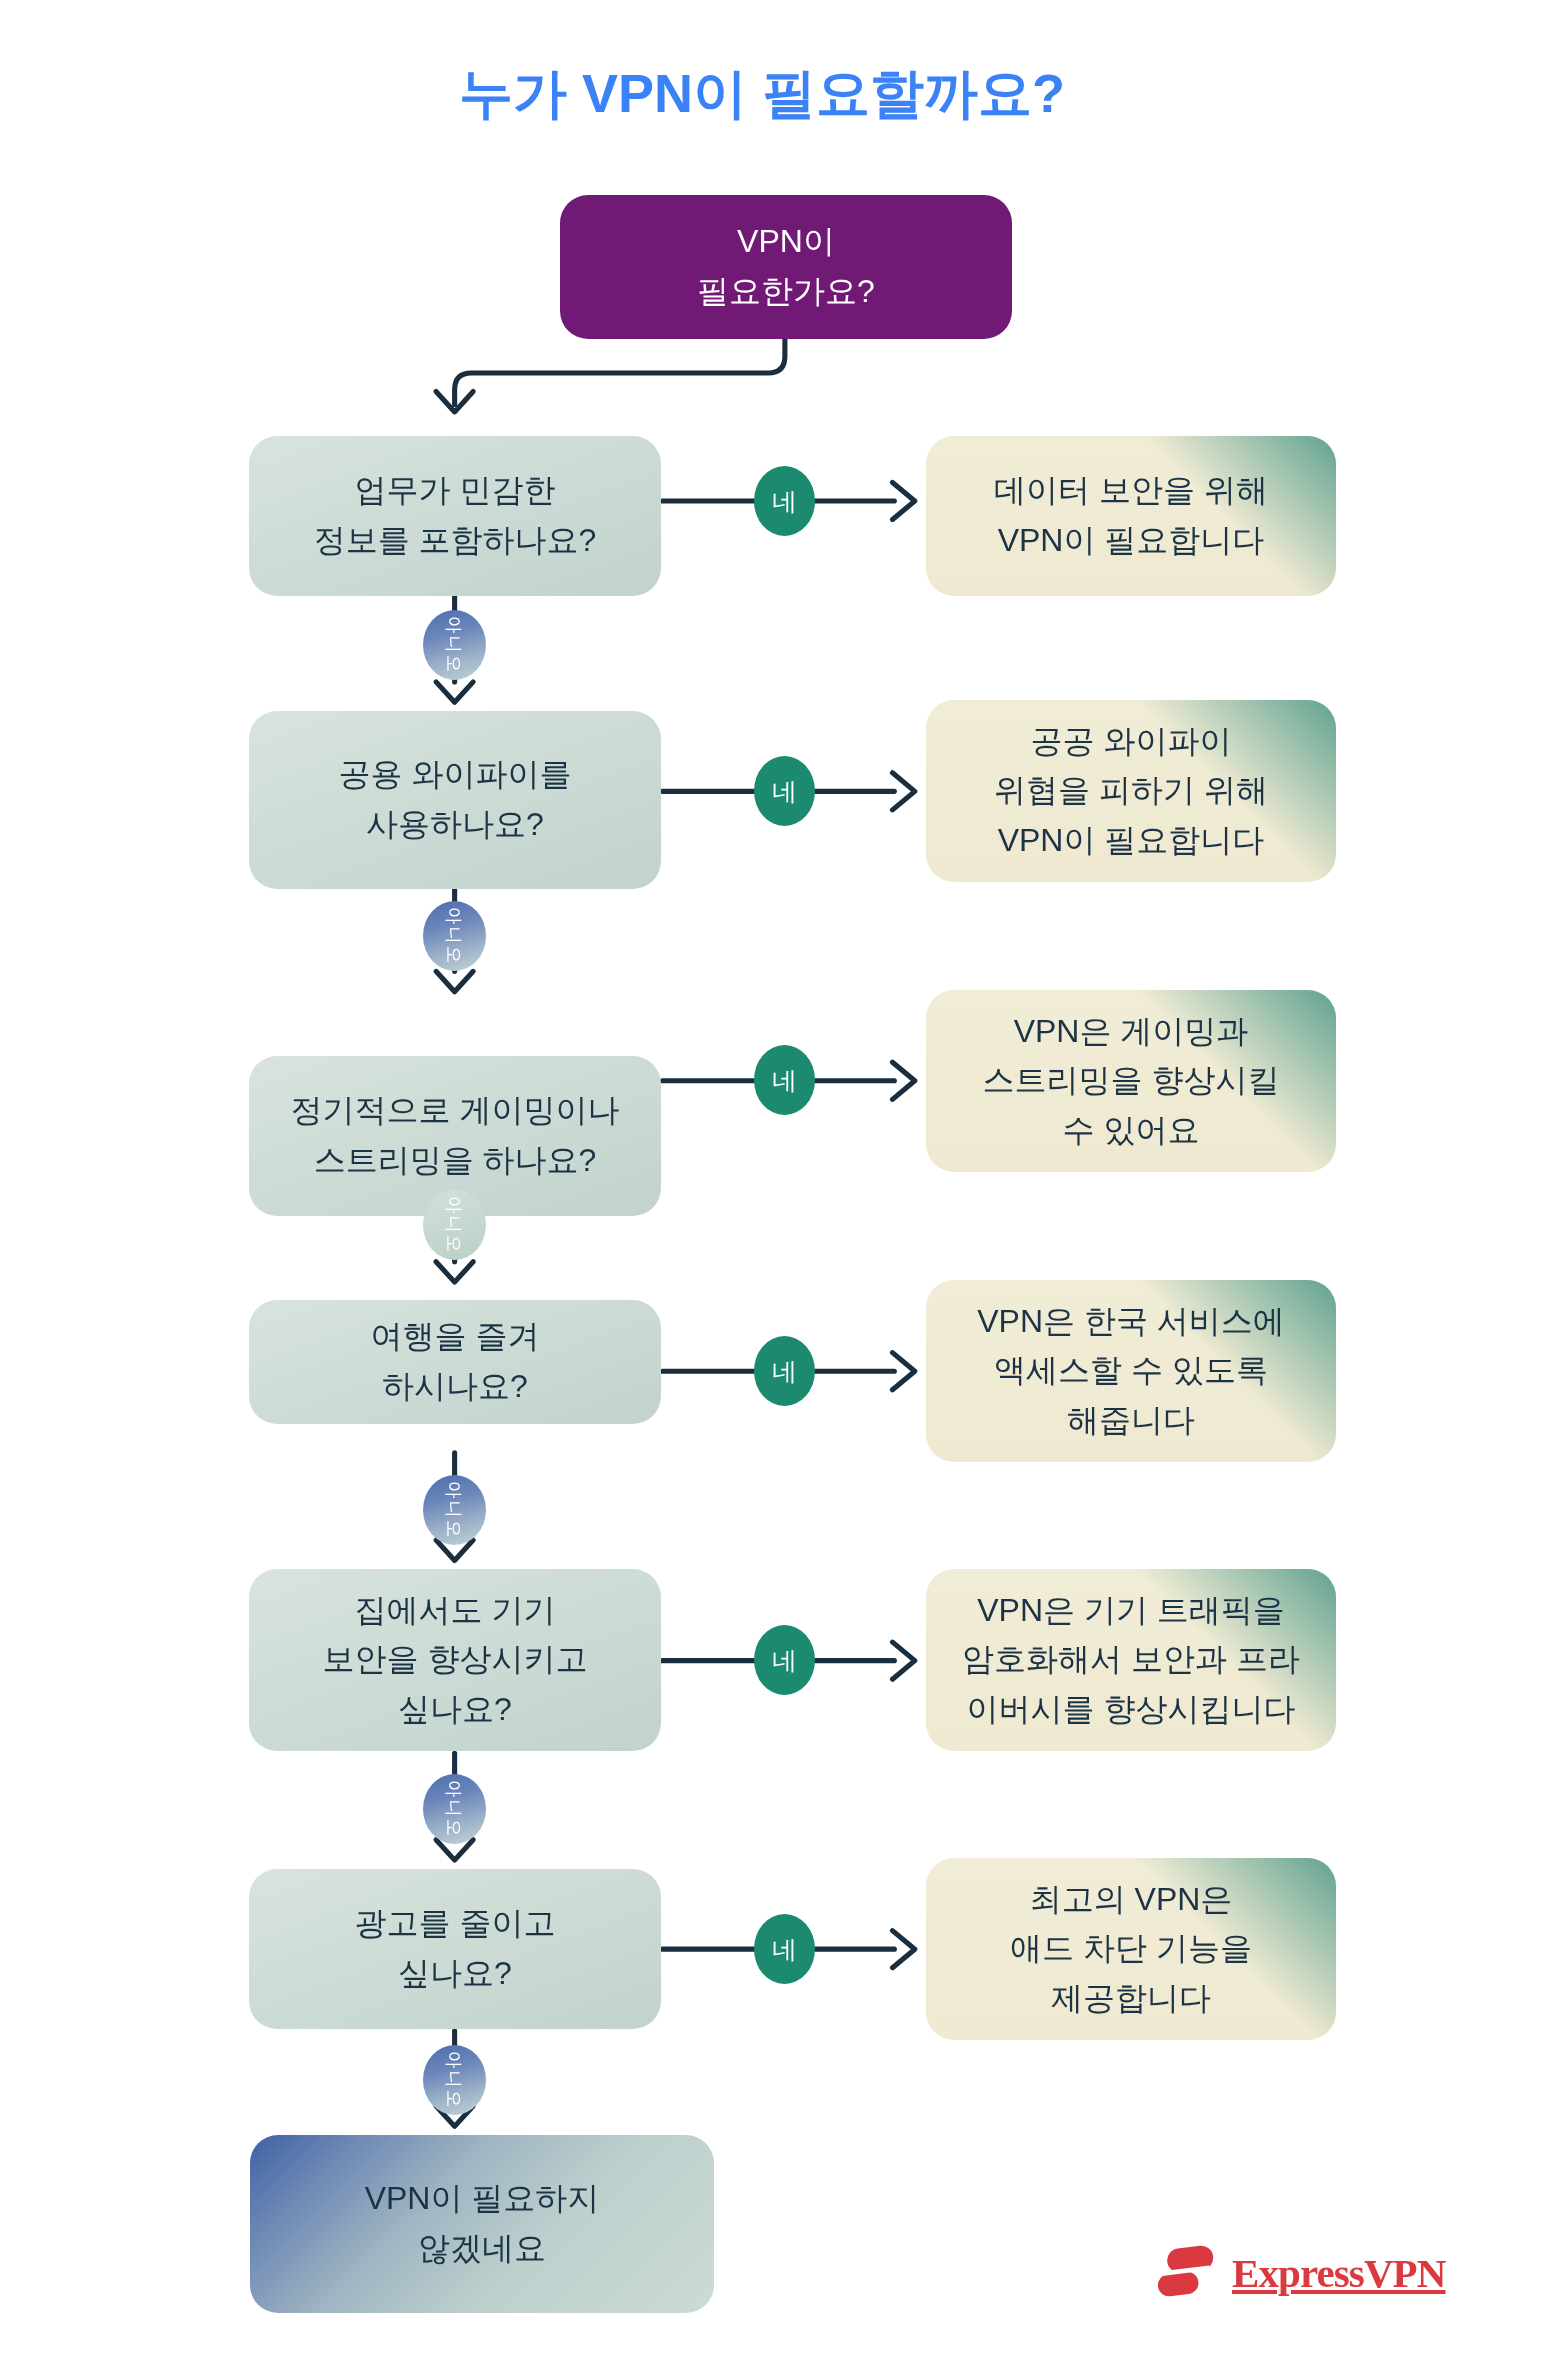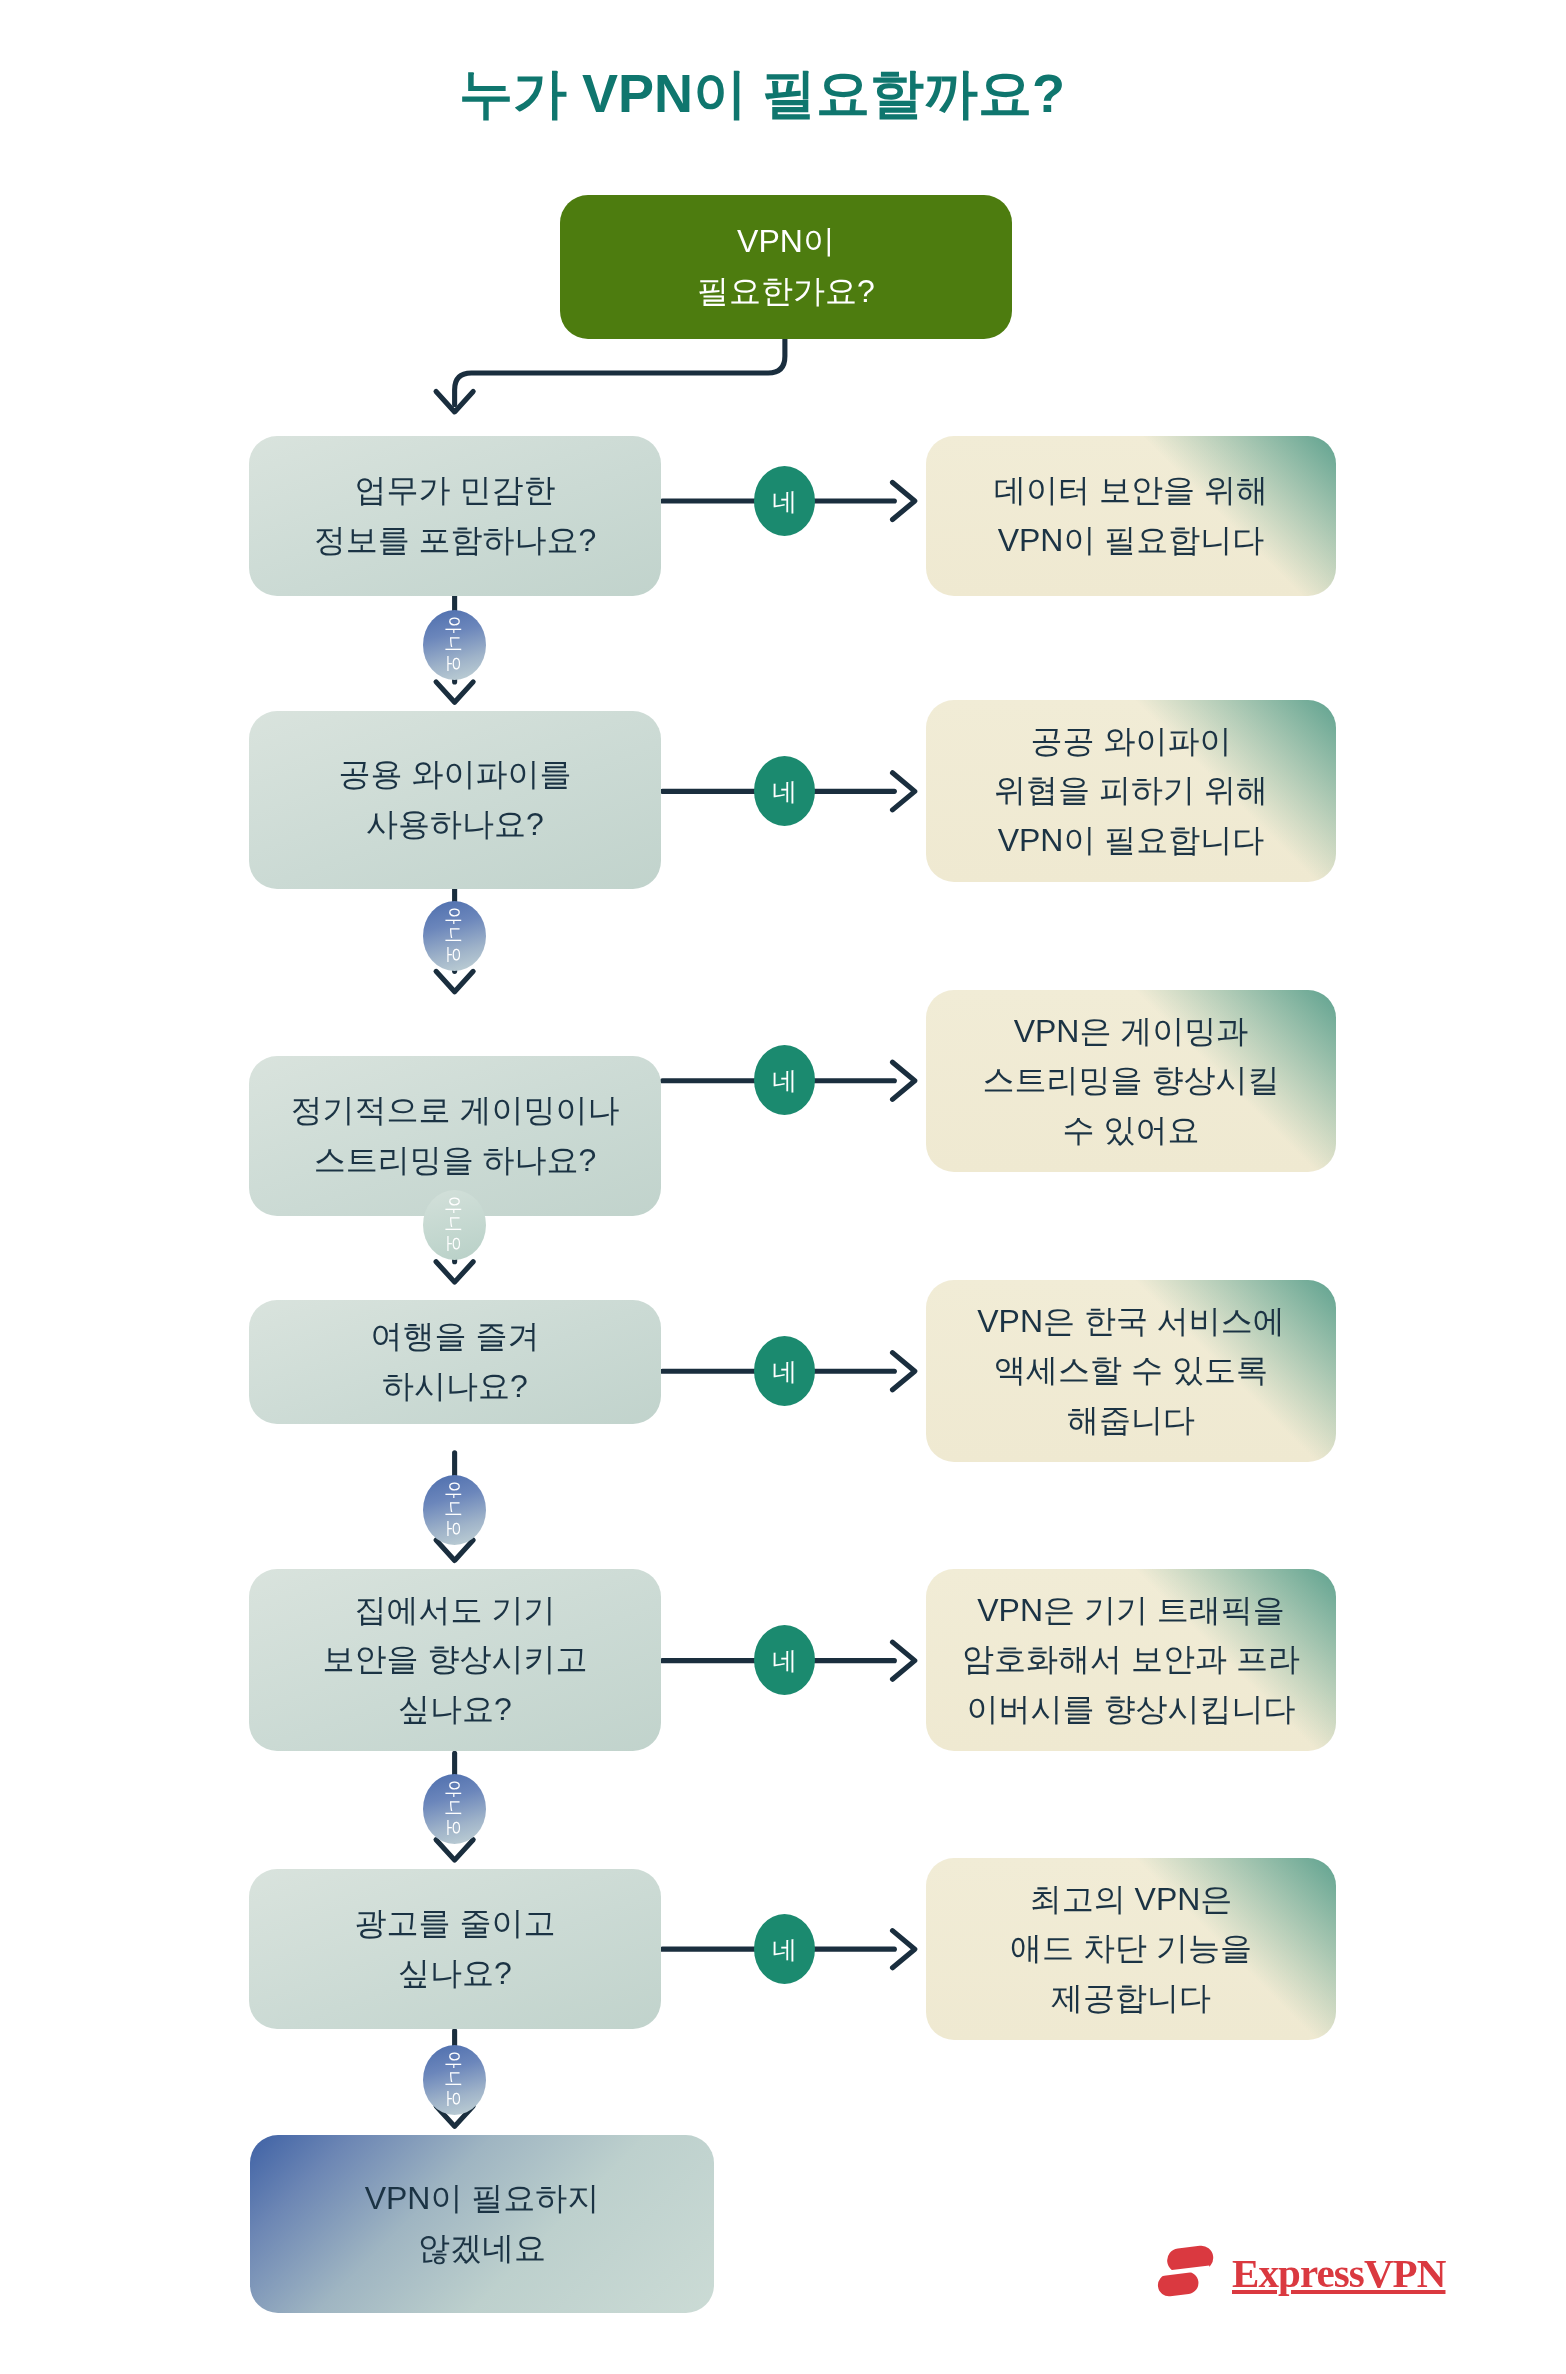--- a/index.html
+++ b/index.html
@@ -1,23 +1,23 @@
 <!DOCTYPE html>
 <html style="font-size:15px"><head>
 <meta charset="utf-8">
 <style>
   html,body{margin:0;padding:0;background:#ffffff;}
   body{font-family:"Liberation Sans","DejaVu Sans",sans-serif;}
   .canvas{position:relative;width:1567px;height:2375px;background:#ffffff;overflow:hidden;}
   .connectors{position:absolute;left:0;top:0;width:1567px;height:2375px;pointer-events:none;}
   .box{position:absolute;display:flex;align-items:center;justify-content:center;text-align:center;
        white-space:pre-line;border-radius:28px;color:#1B3344;font-size:32px;line-height:1.55;font-weight:500;}
-  .page-title{position:absolute;left:0;top:58px;width:1524px;text-align:center;color:#0f766e;
+  .page-title{position:absolute;left:0;top:58px;width:1524px;text-align:center;color:#3b82f6;
        font-size:54px;font-weight:600;letter-spacing:0px;}
-  .start-box{left:560px;top:195px;width:452px;height:144px;background:#4d7c0f;color:#ffffff;font-size:32px;}
+  .start-box{left:560px;top:195px;width:452px;height:144px;background:#701a75;color:#ffffff;font-size:32px;}
   .q-box{left:249px;width:412px;background:linear-gradient(160deg,#D9E3DD 0%,#CBDAD4 55%,#C1D3CC 100%);}
   .a-box{left:926px;width:410px;
        background-image:linear-gradient(225deg,#5FA28F 0%,rgba(240,234,211,0) 34%),linear-gradient(180deg,#F1ECD6 0%,#EFE9D1 100%);}
   .end-box{left:250px;top:2135px;width:464px;height:178px;
        background:linear-gradient(135deg,#3E61A5 0%,#6C86B4 16%,#9FB5C2 38%,#BDD0CD 62%,#CBDBD5 100%);}
   .yes-badge{position:absolute;width:61px;height:70px;border-radius:50%;background:#1B8A6F;
        display:flex;align-items:center;justify-content:center;color:#ffffff;font-size:25px;font-weight:500;}
   .no-badge{position:absolute;width:63px;height:70px;border-radius:50%;
        background:linear-gradient(165deg,#4C6DAD 0%,#6B86BB 35%,#9FB3C9 70%,#C2D3D6 100%);
        display:flex;align-items:center;justify-content:center;}

